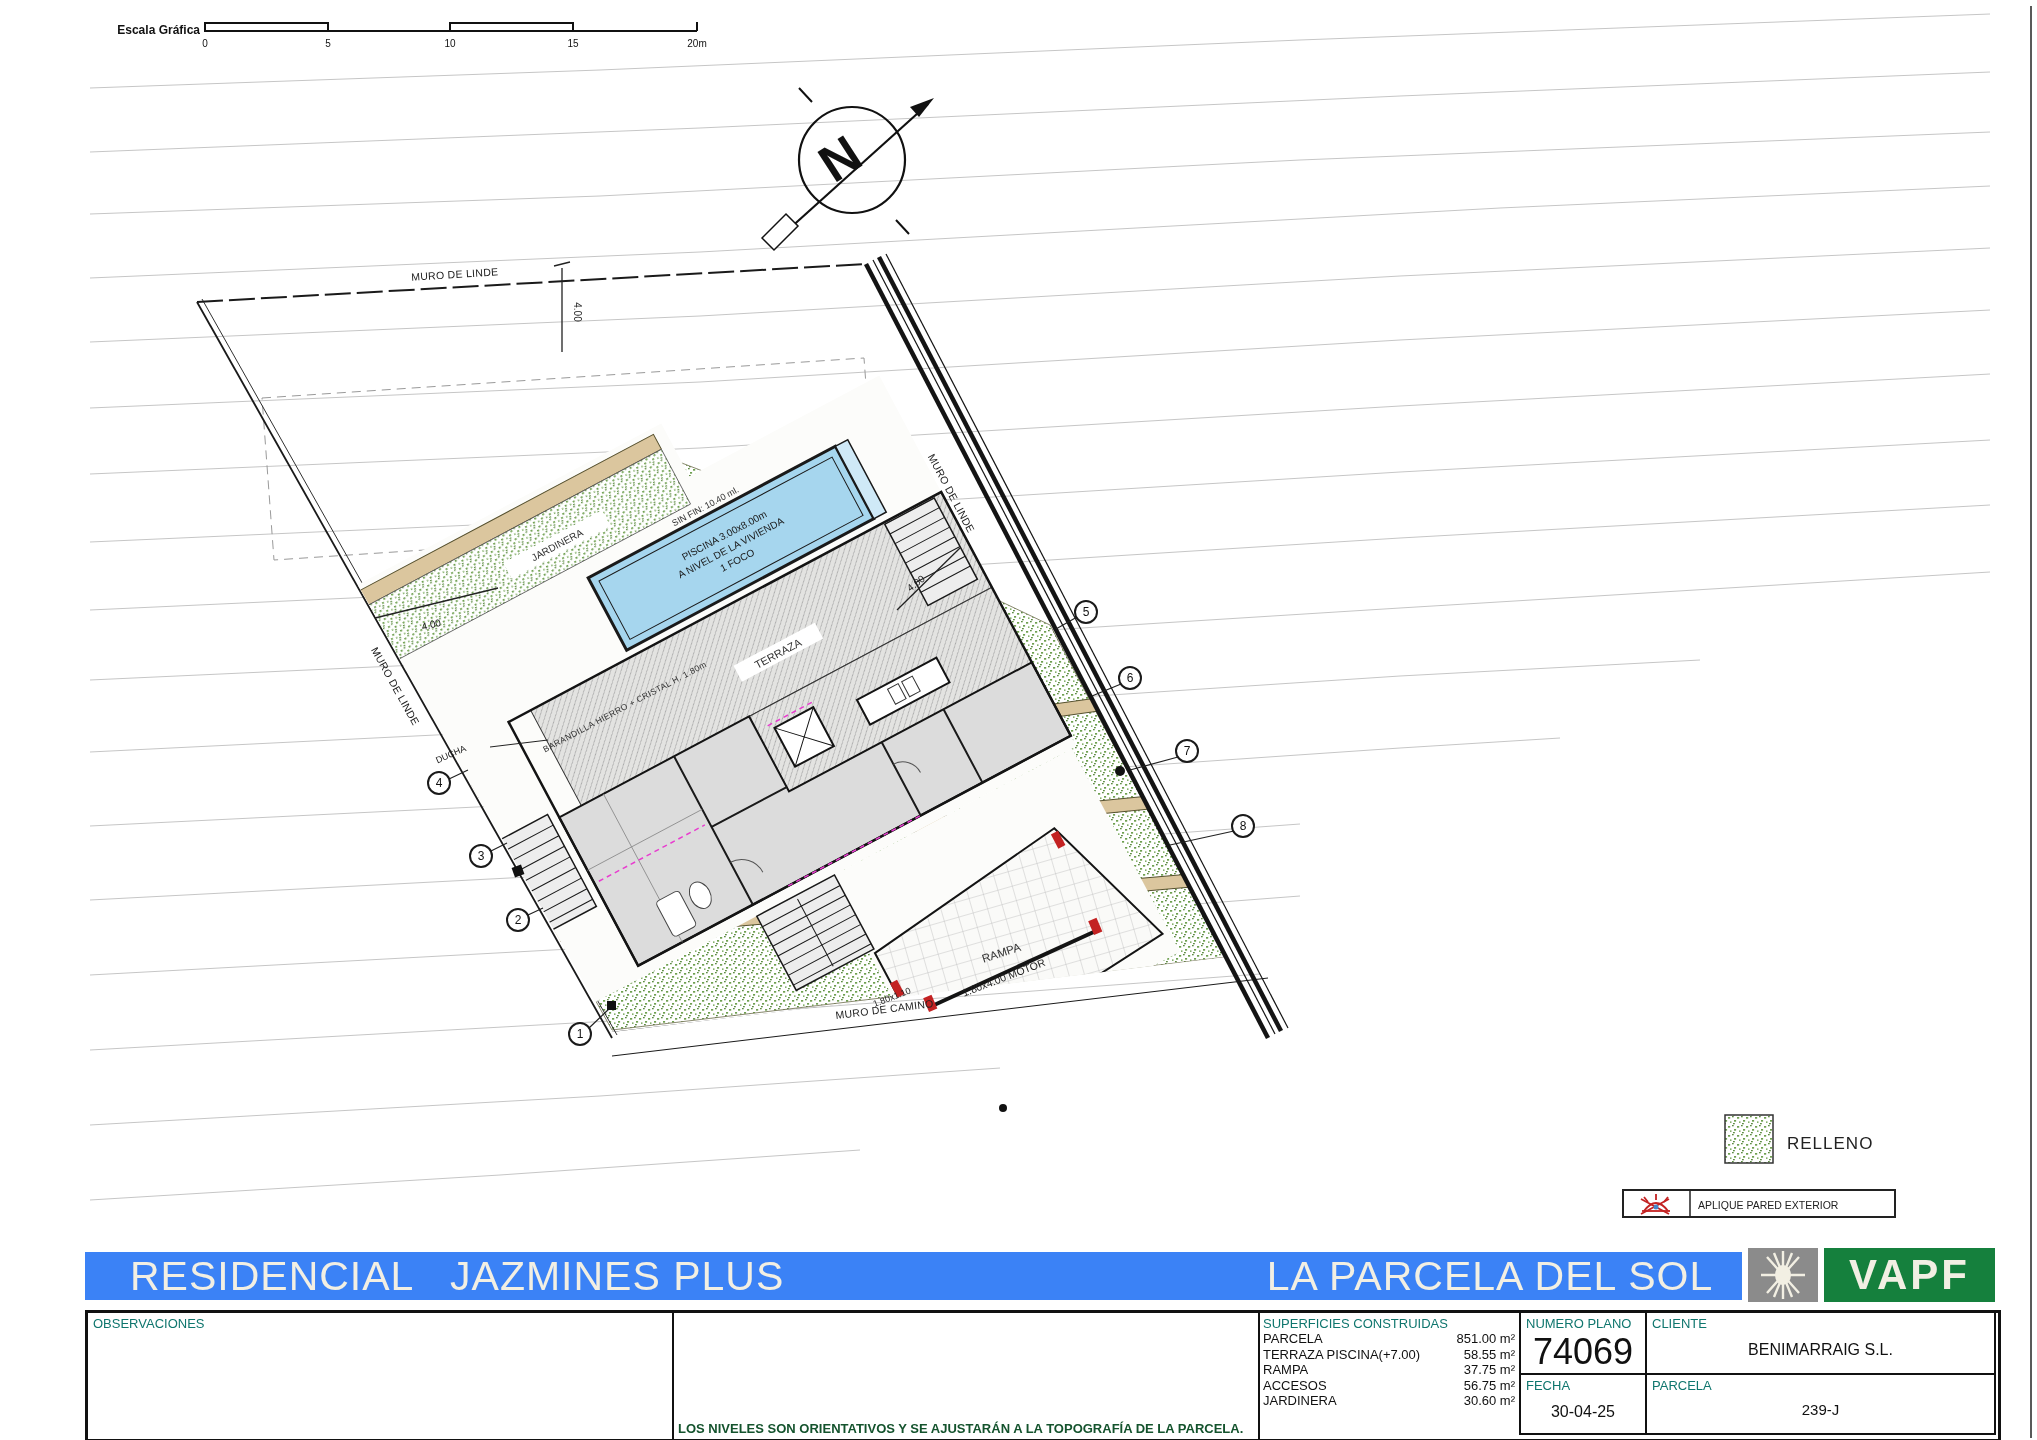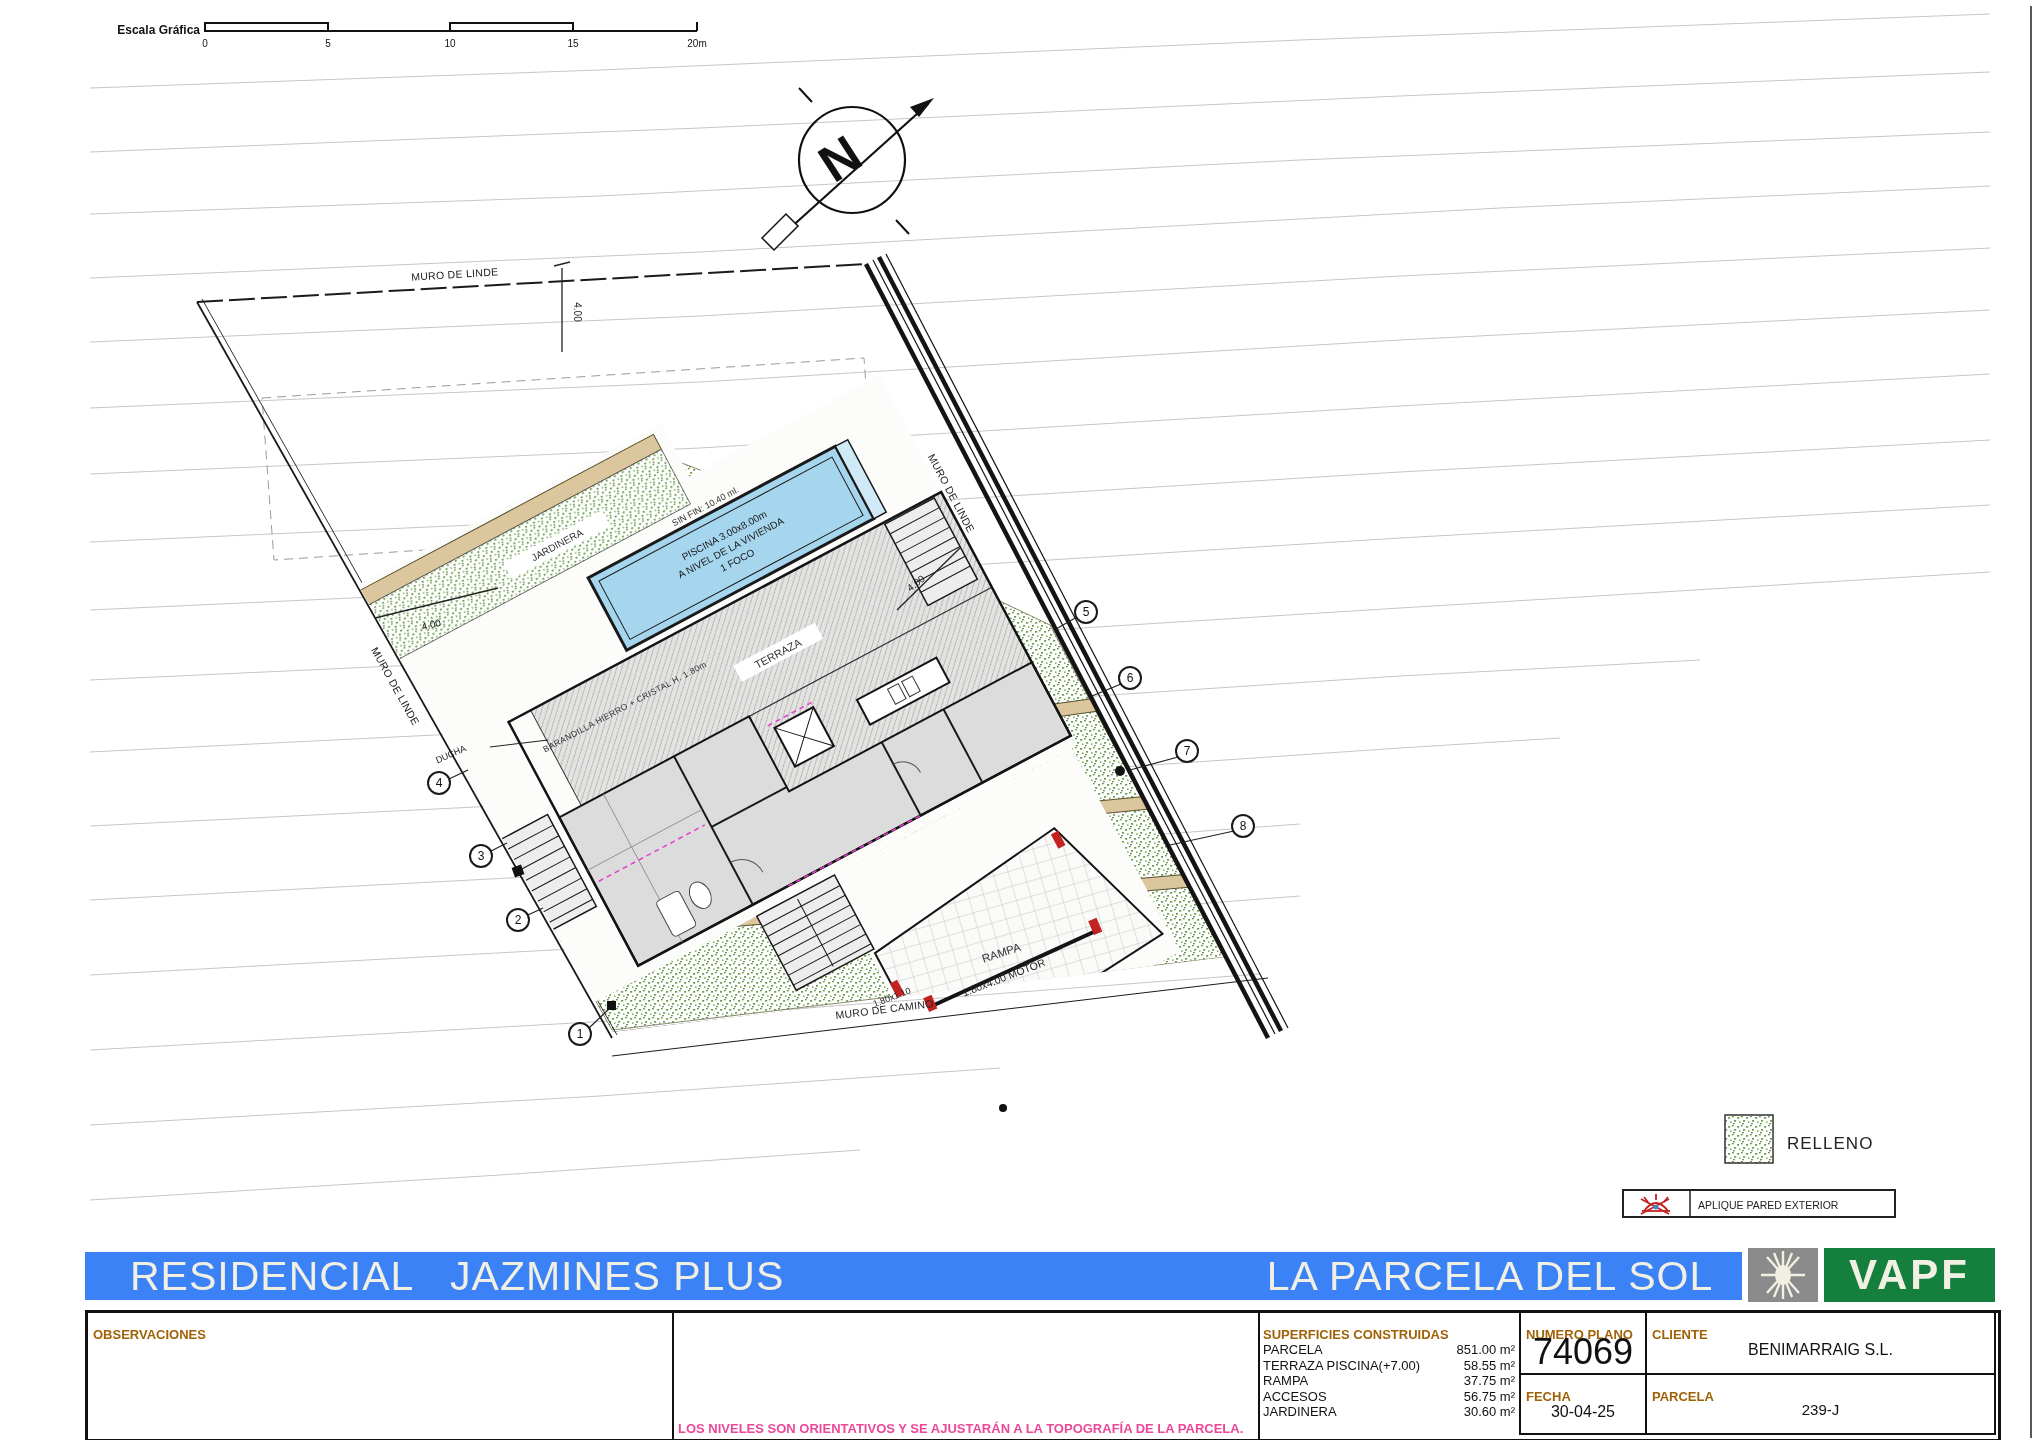--- a/index.html
+++ b/index.html
@@ -5,25 +5,25 @@
   html,body{margin:0;padding:0;background:#ffffff;}
   body{width:2037px;height:1440px;position:relative;font-family:"Liberation Sans",sans-serif;overflow:hidden;}
   #sheet{position:absolute;left:0;top:0;}
   .abs{position:absolute;}
   .graybar{background:#3b82f6;color:#f2efe3;display:flex;align-items:center;}
   .graybar.left{padding-left:45px;font-size:41px;letter-spacing:1px;white-space:pre;}
   .graybar.center{justify-content:center;font-size:41px;letter-spacing:1px;}
   .brandbox{background:#15803d;color:#f2efe3;display:flex;align-items:center;justify-content:center;
             font-weight:bold;font-size:42px;letter-spacing:3px;}
   #tblock{border:3px solid #111;background:#fff;}
-  .cell-label{font-size:13px;font-weight:bold;color:#a16207;padding:14px 5px;}
+  .cell-label{font-size:13px;font-weight:normal;color:#0f766e;padding:3px 5px;}
   .sup-row{display:flex;justify-content:space-between;font-size:13px;line-height:15.5px;padding:0 6px 0 5px;color:#111;}
   .boxed{position:absolute;border:2px solid #111;box-sizing:border-box;background:#fff;}
   .big-center{position:absolute;width:100%;text-align:center;color:#111;}
-  .note-text{position:absolute;left:6px;bottom:3px;font-size:13px;font-weight:bold;color:#ec4899;}
+  .note-text{position:absolute;left:6px;bottom:3px;font-size:13px;font-weight:bold;color:#14532d;}
   .vline{position:absolute;top:0;bottom:0;width:0;border-left:2px solid #111;}
 </style>
 </head>
 <body>
 
 <svg id="sheet" width="2037" height="1440" viewBox="0 0 2037 1440">
   <defs>
     <pattern id="relleno" width="9" height="9" patternUnits="userSpaceOnUse">
       <rect width="9" height="9" fill="#ffffff"></rect>
       <rect x="0" y="1" width="2.2" height="1.7" fill="#6fa050"></rect>

